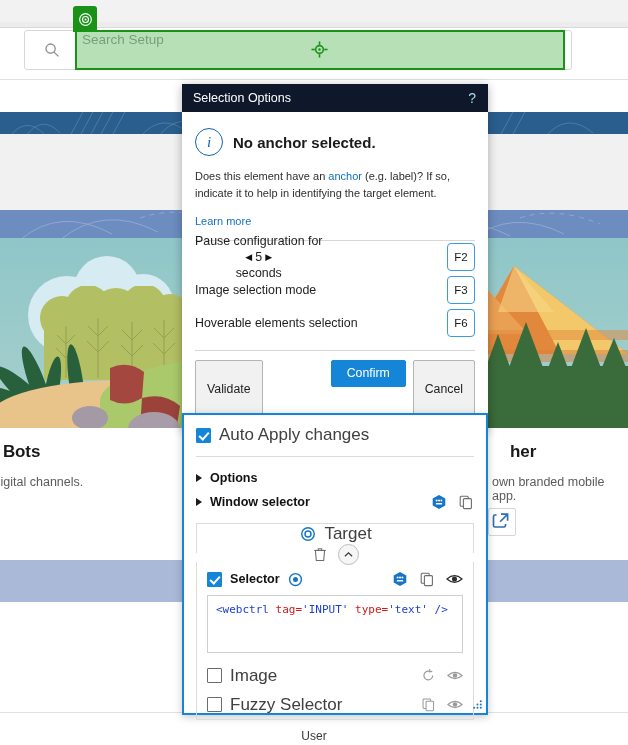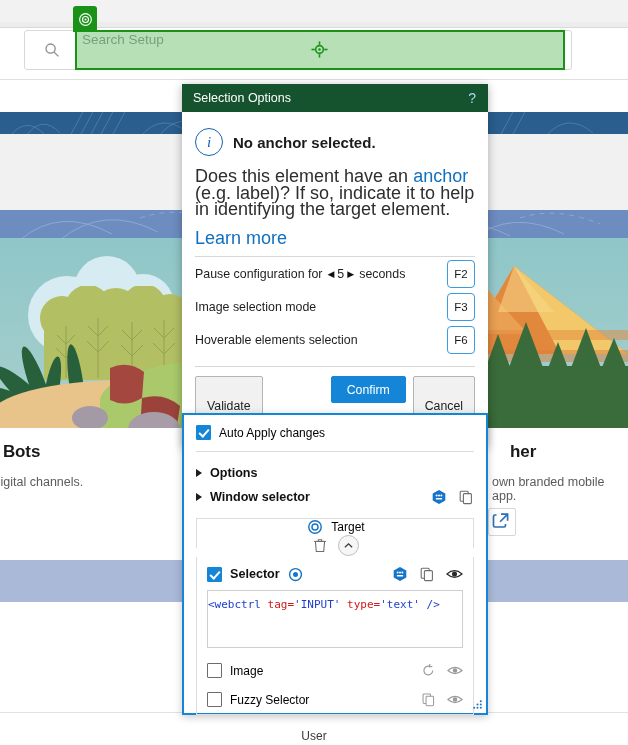--- a/index.html
+++ b/index.html
@@ -51,37 +51,37 @@
   .hl-box{position:absolute;left:75px;top:30px;width:490px;height:40px;
     background:rgba(124,199,124,.55);border:2px solid #1a9218;box-sizing:border-box;}
   .hl-badge{position:absolute;left:73px;top:6px;width:24px;height:26px;background:#1a9218;
     border-radius:3px 3px 0 0;display:flex;align-items:center;justify-content:center;}
   .hl-placeholder{position:absolute;left:82px;top:32px;font-size:13.5px;color:#6d7278;}
   .hl-cursor{position:absolute;left:311px;top:41px;width:17px;height:17px;}
 
   
   #sel-dialog{position:absolute;left:182px;top:84px;width:306px;background:#ffffff;
      box-shadow:0 2px 9px rgba(0,0,0,.30);}
-  .dlg-title{height:28px;background:#14532d;display:flex;align-items:center;
+  .dlg-title{height:28px;background:#0f172a;display:flex;align-items:center;
       justify-content:space-between;padding:0 9px 0 11px;box-sizing:border-box;}
   .dlg-title-text{color:#fff;font-size:12.5px;}
   .dlg-help{color:#a9d4ef;font-size:14px;cursor:pointer;padding:0 3px;}
 
   .dlg-body{padding:12px 13px 0 13px;}
   .info-row{display:flex;align-items:center;gap:10px;margin:4px 0 10px 0;}
   .info-circle{width:26px;height:26px;border:1.7px solid #1562b0;border-radius:50%;
      display:flex;align-items:center;justify-content:center;color:#1562b0;
      font-size:15px;font-family:"Liberation Serif",serif;font-style:italic;flex:none;}
   .info-head{font-size:15px;font-weight:bold;color:#1b1b1b;}
-  .info-desc{font-size:18px;color:#2e2e2e;line-height:16.5px;margin:12px 0 1px 0;}
+  .info-desc{font-size:11px;color:#2e2e2e;line-height:16.5px;margin:12px 0 1px 0;}
   .lnk{color:#1070c0;cursor:pointer;}
   .hr{height:1px;background:#d7d7d7;margin:10px 0 0 0;}
 
   .opt-row{display:flex;align-items:center;justify-content:space-between;height:33px;}
-  .opt-label{font-size:12.4px;color:#1e1e1e;display:flex;align-items:center;gap:2px;}
+  .opt-label{font-size:12.4px;color:#1e1e1e;display:flex;align-items:center;gap:2px;flex-direction:column;}
   .spin{display:inline-flex;align-items:center;gap:3px;margin:0 3px;}
   .arr{font-size:9px;color:#111;cursor:pointer;}
   .fkey{width:26px;height:26px;border:1.4px solid #3b9ae0;border-radius:4px;background:#fff;
     display:flex;align-items:center;justify-content:center;font-size:11.5px;color:#1a1a1a;cursor:pointer;}
 
   .dlg-btnbar{display:flex;align-items:center;justify-content:space-between;padding:9px 13px 11px 13px;}
   .btn{height:25px;padding:16px 11px;border:1px solid #b4b4b4;background:#f1f1f1;border-radius:2px;
      font-size:12.3px;color:#1d1d1d;cursor:pointer;display:flex;align-items:center;}
   .btn-primary{background:#1585d8;border-color:#1585d8;color:#fff;padding:0 15px;}
   .btn-group{display:flex;gap:7px;}
@@ -90,35 +90,35 @@
   #sel-panel{position:absolute;left:182px;top:413px;width:306px;height:302px;
      background:#fff;border:2px solid #1585d8;box-sizing:border-box;
      box-shadow:0 2px 8px rgba(0,0,0,.22);}
   .panel-inner{padding:10px 12px 0 12px;}
   .chk{width:15px;height:15px;border:1.4px solid #6c6c6c;background:#fff;border-radius:1px;
     flex:none;display:inline-block;position:relative;cursor:pointer;box-sizing:border-box;}
   .chk.on{background:#1585d8;border-color:#1585d8;}
   .chk.on:after{content:"";position:absolute;left:4px;top:1px;width:4px;height:8px;
     border:solid #fff;border-width:0 2px 2px 0;transform:rotate(42deg);}
   .row-flex{display:flex;align-items:center;gap:8px;}
-  .lbl{font-size:12px;color:#000000;}
+  .lbl{font-size:17px;color:#404040;}
   .lbl-b{font-size:12.6px;color:#111;font-weight:bold;}
   .p-hr{height:1px;background:#dcdcdc;margin:11px 0 9px 0;}
   .tri{width:0;height:0;border-top:4.5px solid transparent;border-bottom:4.5px solid transparent;
     border-left:6.5px solid #1b1b1b;cursor:pointer;flex:none;}
   .tree-row{display:flex;align-items:center;justify-content:space-between;height:24px;}
   .ic-grp{display:flex;align-items:center;gap:11px;}
 
   .target-card{border:1px solid #dcdcdc;border-top:none;margin-top:9px;}
   .target-head{display:flex;align-items:center;justify-content:space-between;
      height:30px;padding:0 8px 0 10px;border:1px solid #dcdcdc;border-bottom:none;box-sizing:border-box;}
   .round-btn{width:19px;height:19px;border:1px solid #bdbdbd;border-radius:50%;background:#f6f6f6;
      display:flex;align-items:center;justify-content:center;cursor:pointer;}
   .sel-section{padding:9px 10px 8px 10px;}
-  .code-box{border:1px solid #cfcfcf;height:58px;margin-top:8px;padding:6px 0;box-sizing:border-box;
+  .code-box{border:1px solid #cfcfcf;height:58px;margin-top:8px;padding:6px 8px;box-sizing:border-box;
      background:#fff;font-family:"DejaVu Sans Mono","Liberation Mono",monospace;font-size:11px;
      line-height:15px;overflow:hidden;}
   .c-blue{color:#1d3fd0;}
   .c-red{color:#d01a1a;}
   .sub-row{display:flex;align-items:center;justify-content:space-between;height:29px;padding:0 10px;}
   .grip{position:absolute;right:4px;bottom:4px;width:9px;height:9px;}
 </style>
 </head>
 <body>
 

